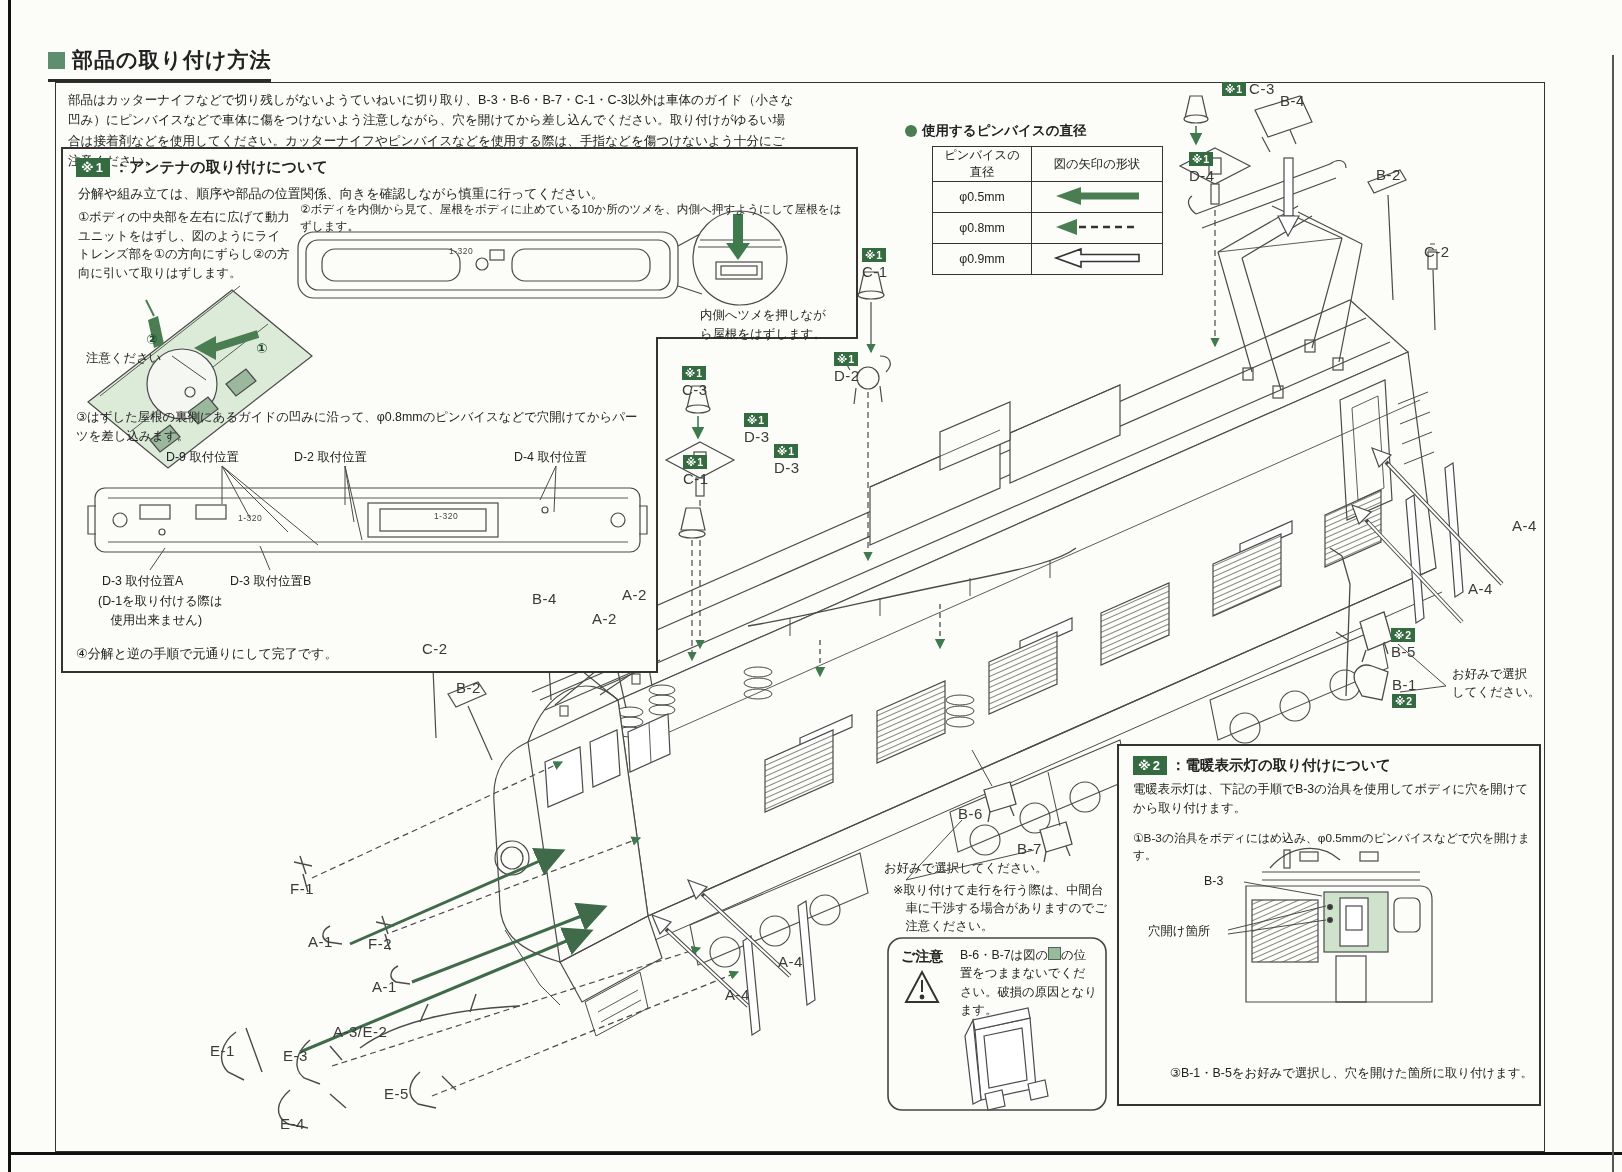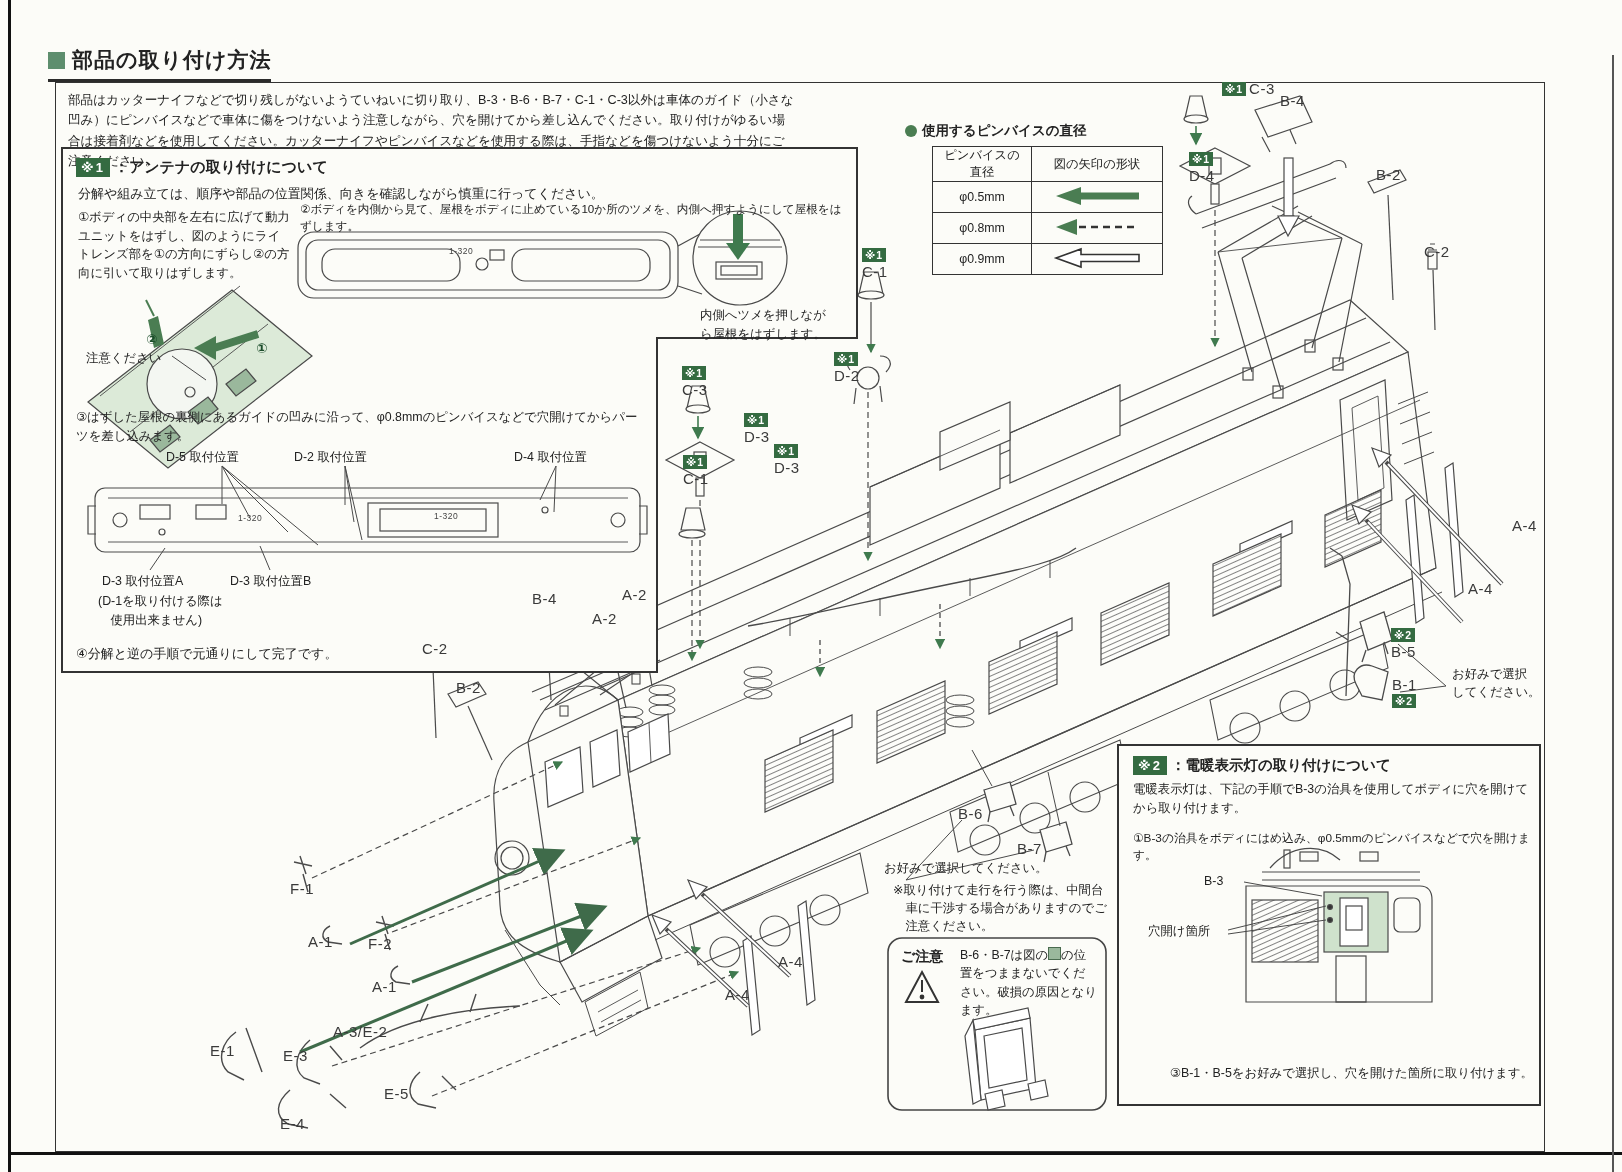--- a/index.html
+++ b/index.html
@@ -422,21 +422,21 @@
     <span class="nbadge-lg">※1</span>
     <span>：アンテナの取り付けについて</span>
   </div>
   <div class="abs t12" style="left:78px;top:208px;width:212px;">①ボディの中央部を左右に広げて動力ユニットをはずし、図のようにライトレンズ部を①の方向にずらし②の方向に引いて取りはずします。</div>
   <div class="abs t13" style="left:78px;top:184px;width:560px;">分解や組み立ては、順序や部品の位置関係、向きを確認しながら慎重に行ってください。</div>
   <div class="abs" style="left:300px;top:201px;width:544px;font-size:11.6px;line-height:1.45;">②ボディを内側から見て、屋根をボディに止めている10か所のツメを、内側へ押すようにして屋根をはずします。</div>
   <div class="abs t12 pre" style="left:700px;top:306px;">内側へツメを押しなが
 ら屋根をはずします。</div>
   <div class="abs t12" style="left:86px;top:349px;">注意ください</div>
   <div class="abs t12" style="left:76px;top:408px;width:572px;">③はずした屋根の裏側にあるガイドの凹みに沿って、φ0.8mmのピンバイスなどで穴開けてからパーツを差し込みます。</div>
-  <div class="abs t12" style="left:166px;top:448px;">D-5 取付位置</div>
+  <div class="abs t12" style="left:166px;top:448px;">D-9 取付位置</div>
   <div class="abs t12" style="left:294px;top:448px;">D-2 取付位置</div>
   <div class="abs t12" style="left:514px;top:448px;">D-4 取付位置</div>
   <div class="abs t12" style="left:102px;top:572px;">D-3 取付位置A</div>
   <div class="abs t12" style="left:230px;top:572px;">D-3 取付位置B</div>
   <div class="abs t12 pre" style="left:98px;top:592px;">(D-1を取り付ける際は
 　使用出来ません)</div>
   <div class="abs t13" style="left:76px;top:644px;">④分解と逆の手順で元通りにして完了です。</div>
 
   <div class="abs drill-title">
     <span class="green-dot"></span>

